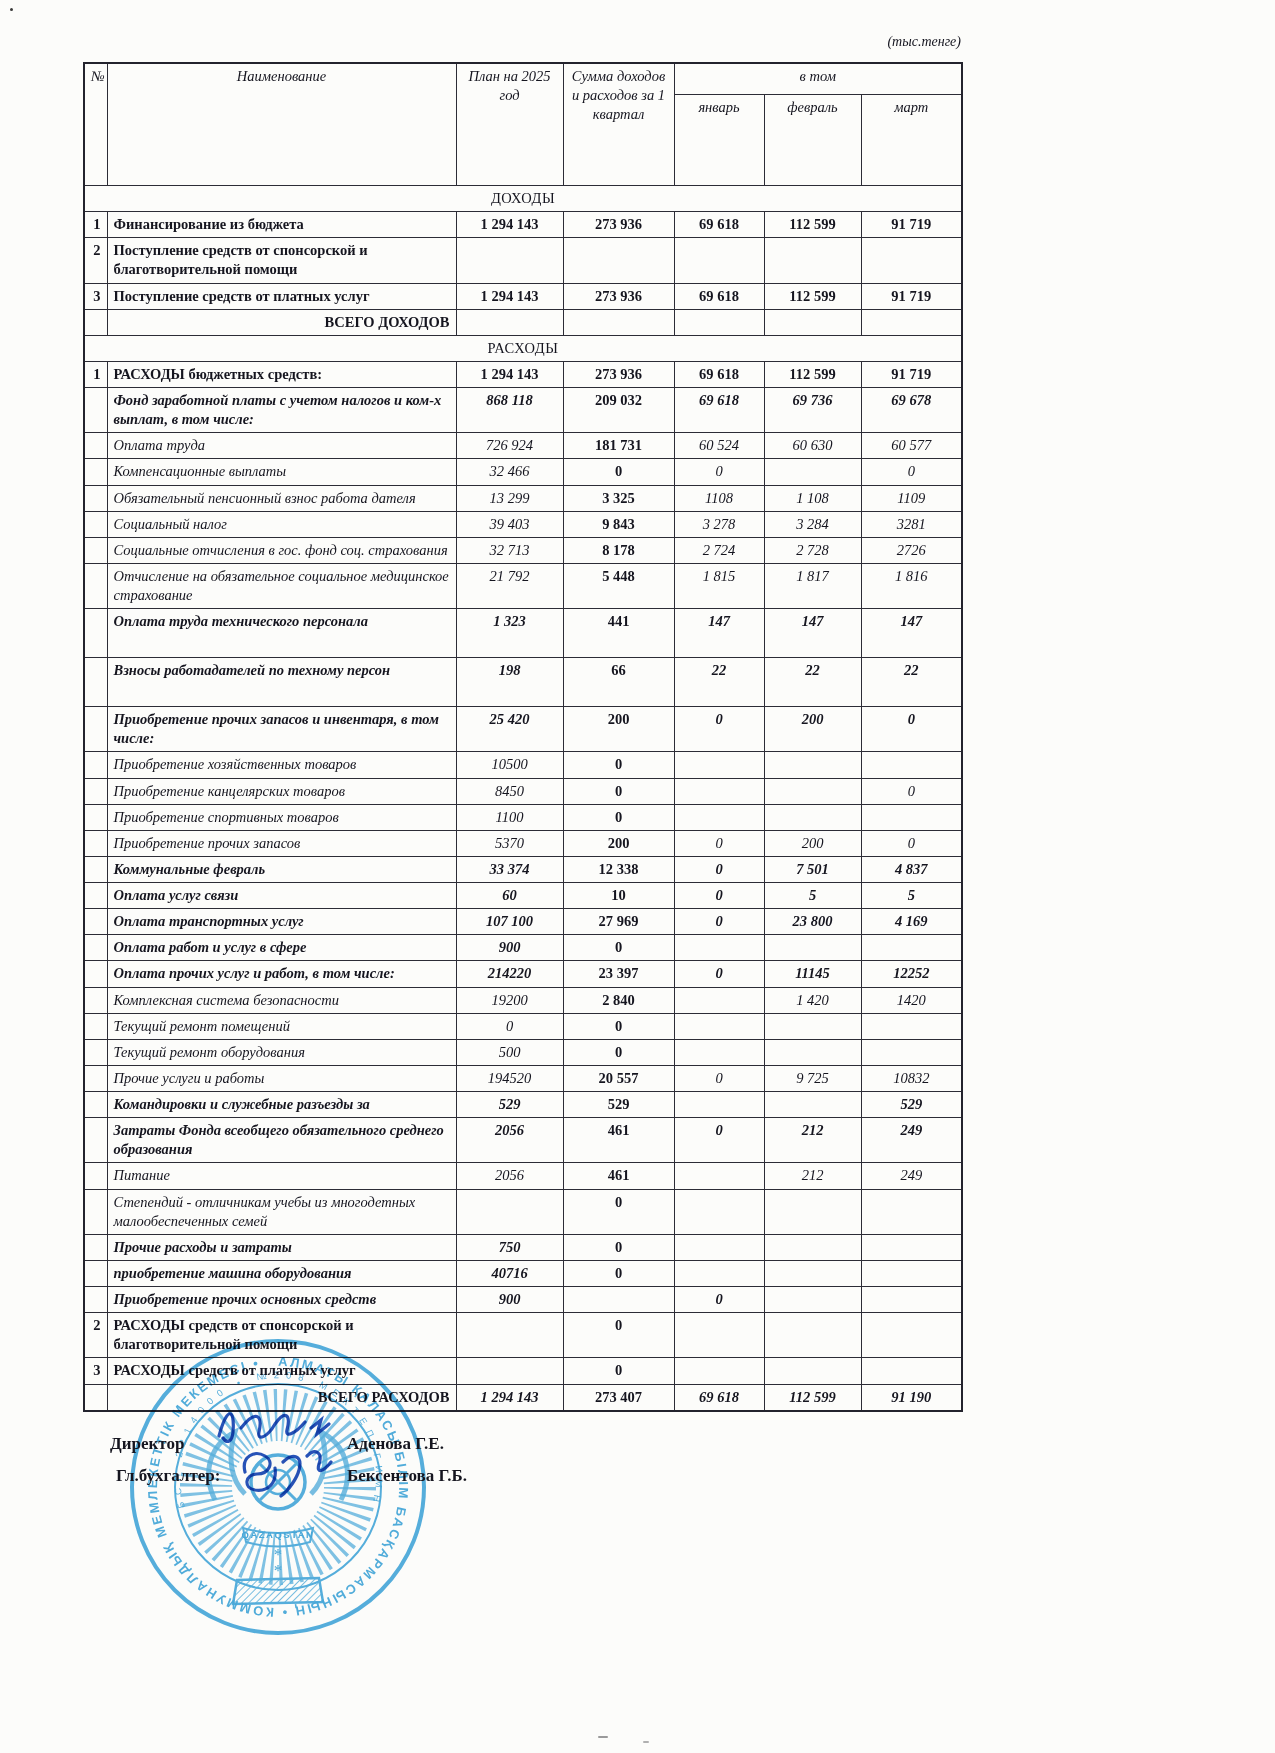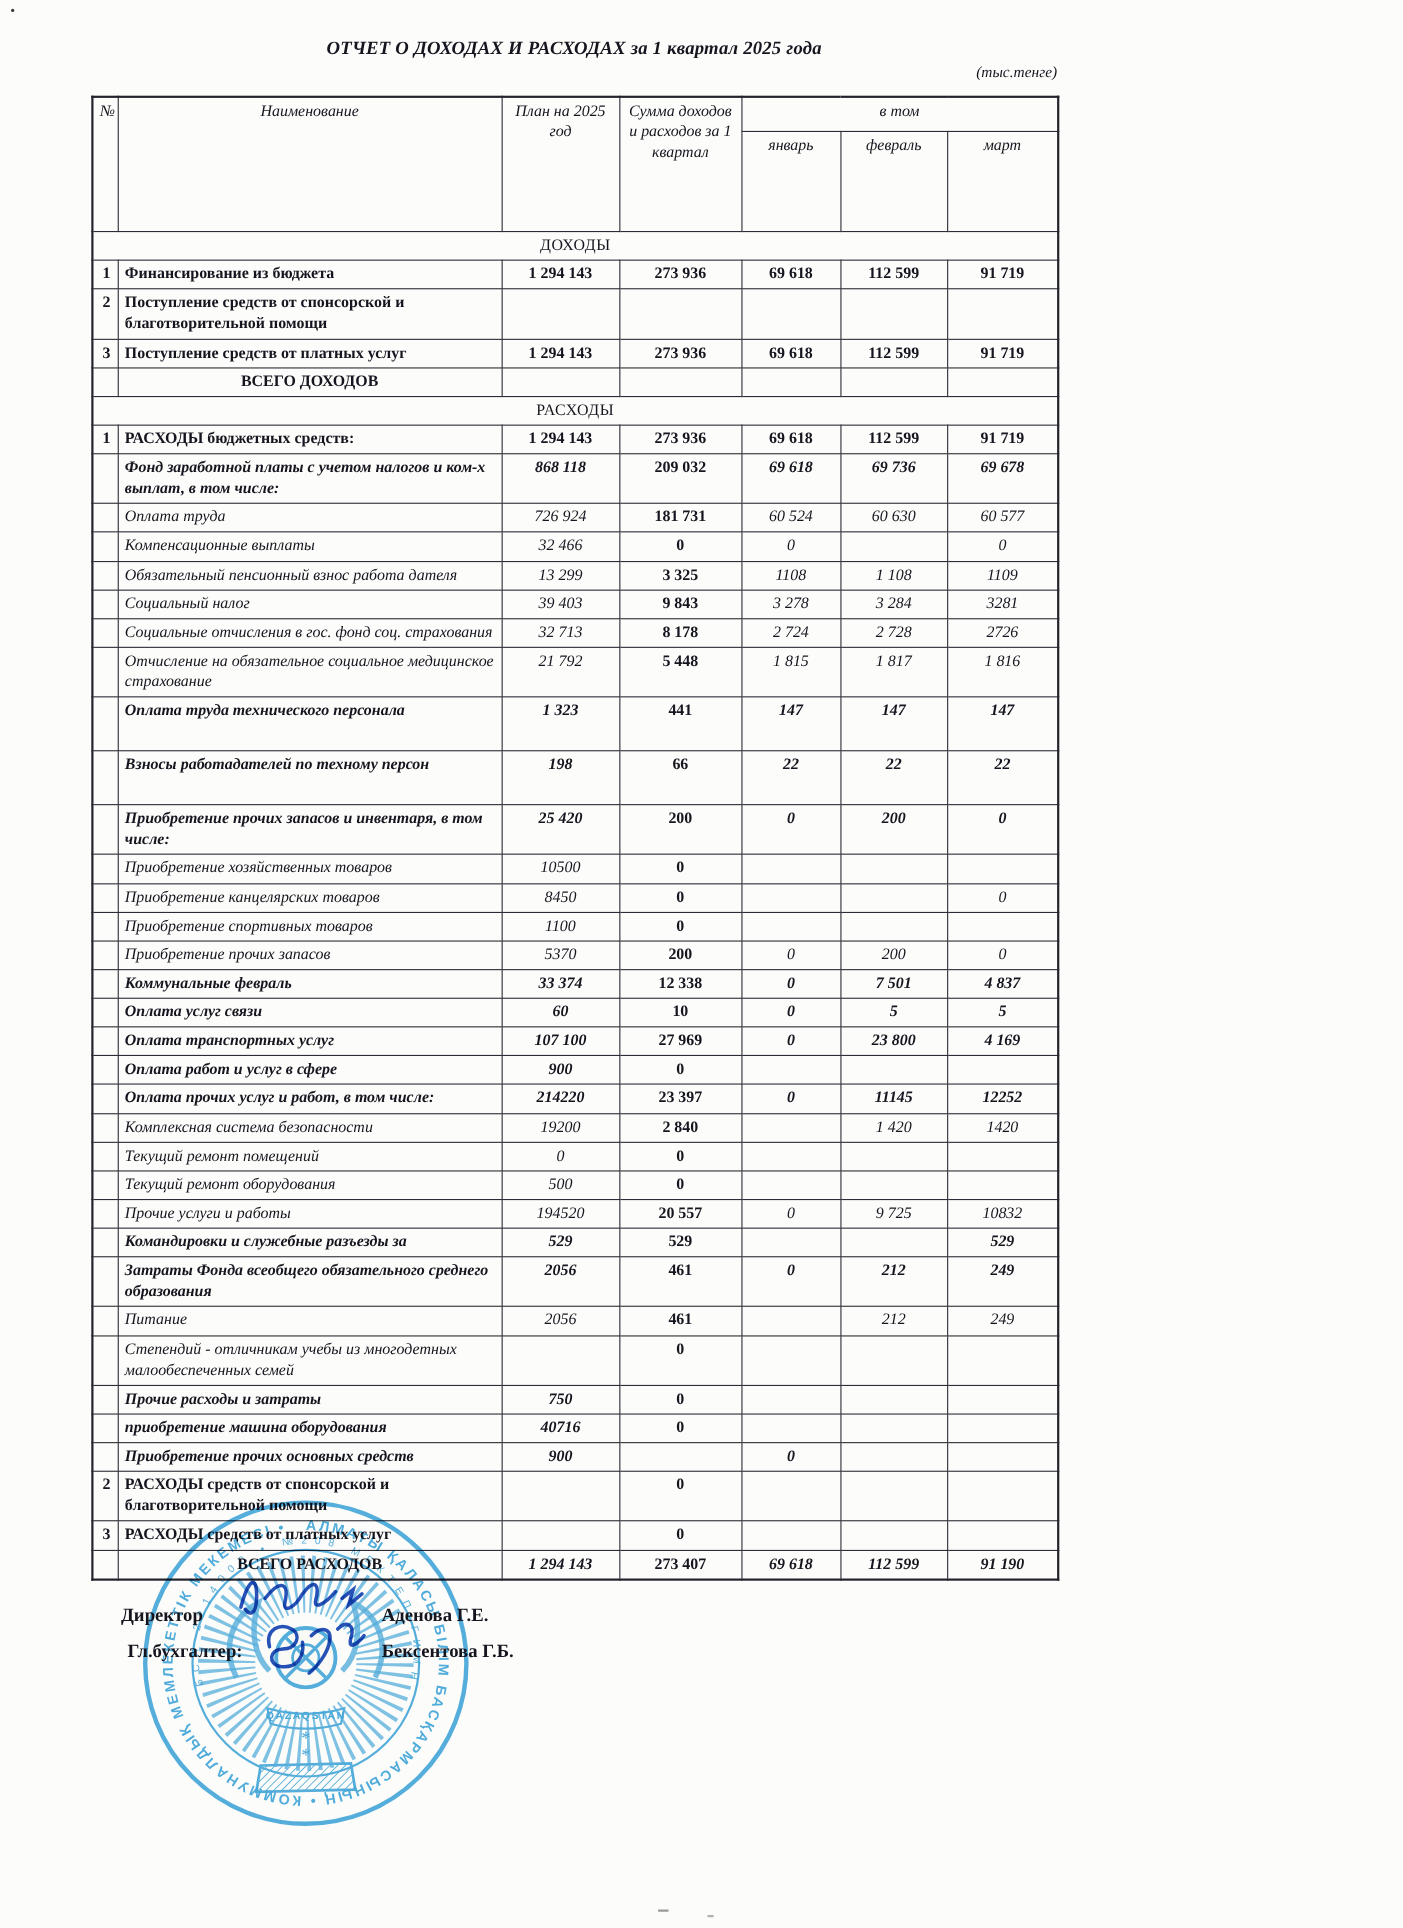--- a/index.html
+++ b/index.html
@@ -31,21 +31,21 @@
   td.col-name{text-align:left;}
   td.col-plan,td.col-sum,td.col-jan,td.col-feb,td.col-mar{text-align:center;}
 
   tr.bold td{font-weight:bold;font-style:normal;}
   tr.bold-italic td{font-weight:bold;font-style:italic;}
   tr.bold-italic td.col-sum{font-style:normal;}
   tr.italic td{font-style:italic;font-weight:normal;}
   tr.italic td.col-sum{font-style:normal;font-weight:bold;}
   tr.tall td{height:42px;}
   td.section-cell{text-align:center;font-weight:bold;font-size:16px;letter-spacing:.5px;padding:3px 0;}
-  td.total-name{text-align:center;font-weight:bold;margin-top:33px;}
+  td.total-name{text-align:right;font-weight:bold;margin-top:33px;}
   tr.total-row td{font-weight:bold;}
   tr.total-row td.col-plan,tr.total-row td.col-jan,tr.total-row td.col-feb,tr.total-row td.col-mar{font-style:italic;}
 
   .footer-area{position:relative;height:340px;}
   .sig-label{position:absolute;font-size:17px;font-weight:bold;}
   .stamp-svg{position:absolute;left:40px;top:-80px;mix-blend-mode:multiply;opacity:.88;}
   .ink-svg{position:absolute;left:128px;top:-14px;mix-blend-mode:multiply;}
   .artifact{position:absolute;background:#3a3a3a;border-radius:50%;}
   .a1{left:10px;top:8px;width:3px;height:3px;}
   .a2{left:598px;top:1736px;width:10px;height:2px;background:#9a9a9a;border-radius:1px;}
@@ -53,21 +53,20 @@
 </style>
 </head>
 <body>
 
 <div class="artifact a1"></div>
 <div class="artifact a2"></div>
 <div class="artifact a3"></div>
 
 <div class="sheet">
 
-  <div class="doc-title">ОТЧЕТ О ДОХОДАХ И РАСХОДАХ за 1 квартал 2025 года</div>
   <div class="caption-row">
     <div class="unit-note">(тыс.тенге)</div>
   </div>
 
   <table class="report">
     <colgroup>
       <col style="width:23px">
         <col style="width:349px">
         <col style="width:107px">
       <col style="width:111px">

